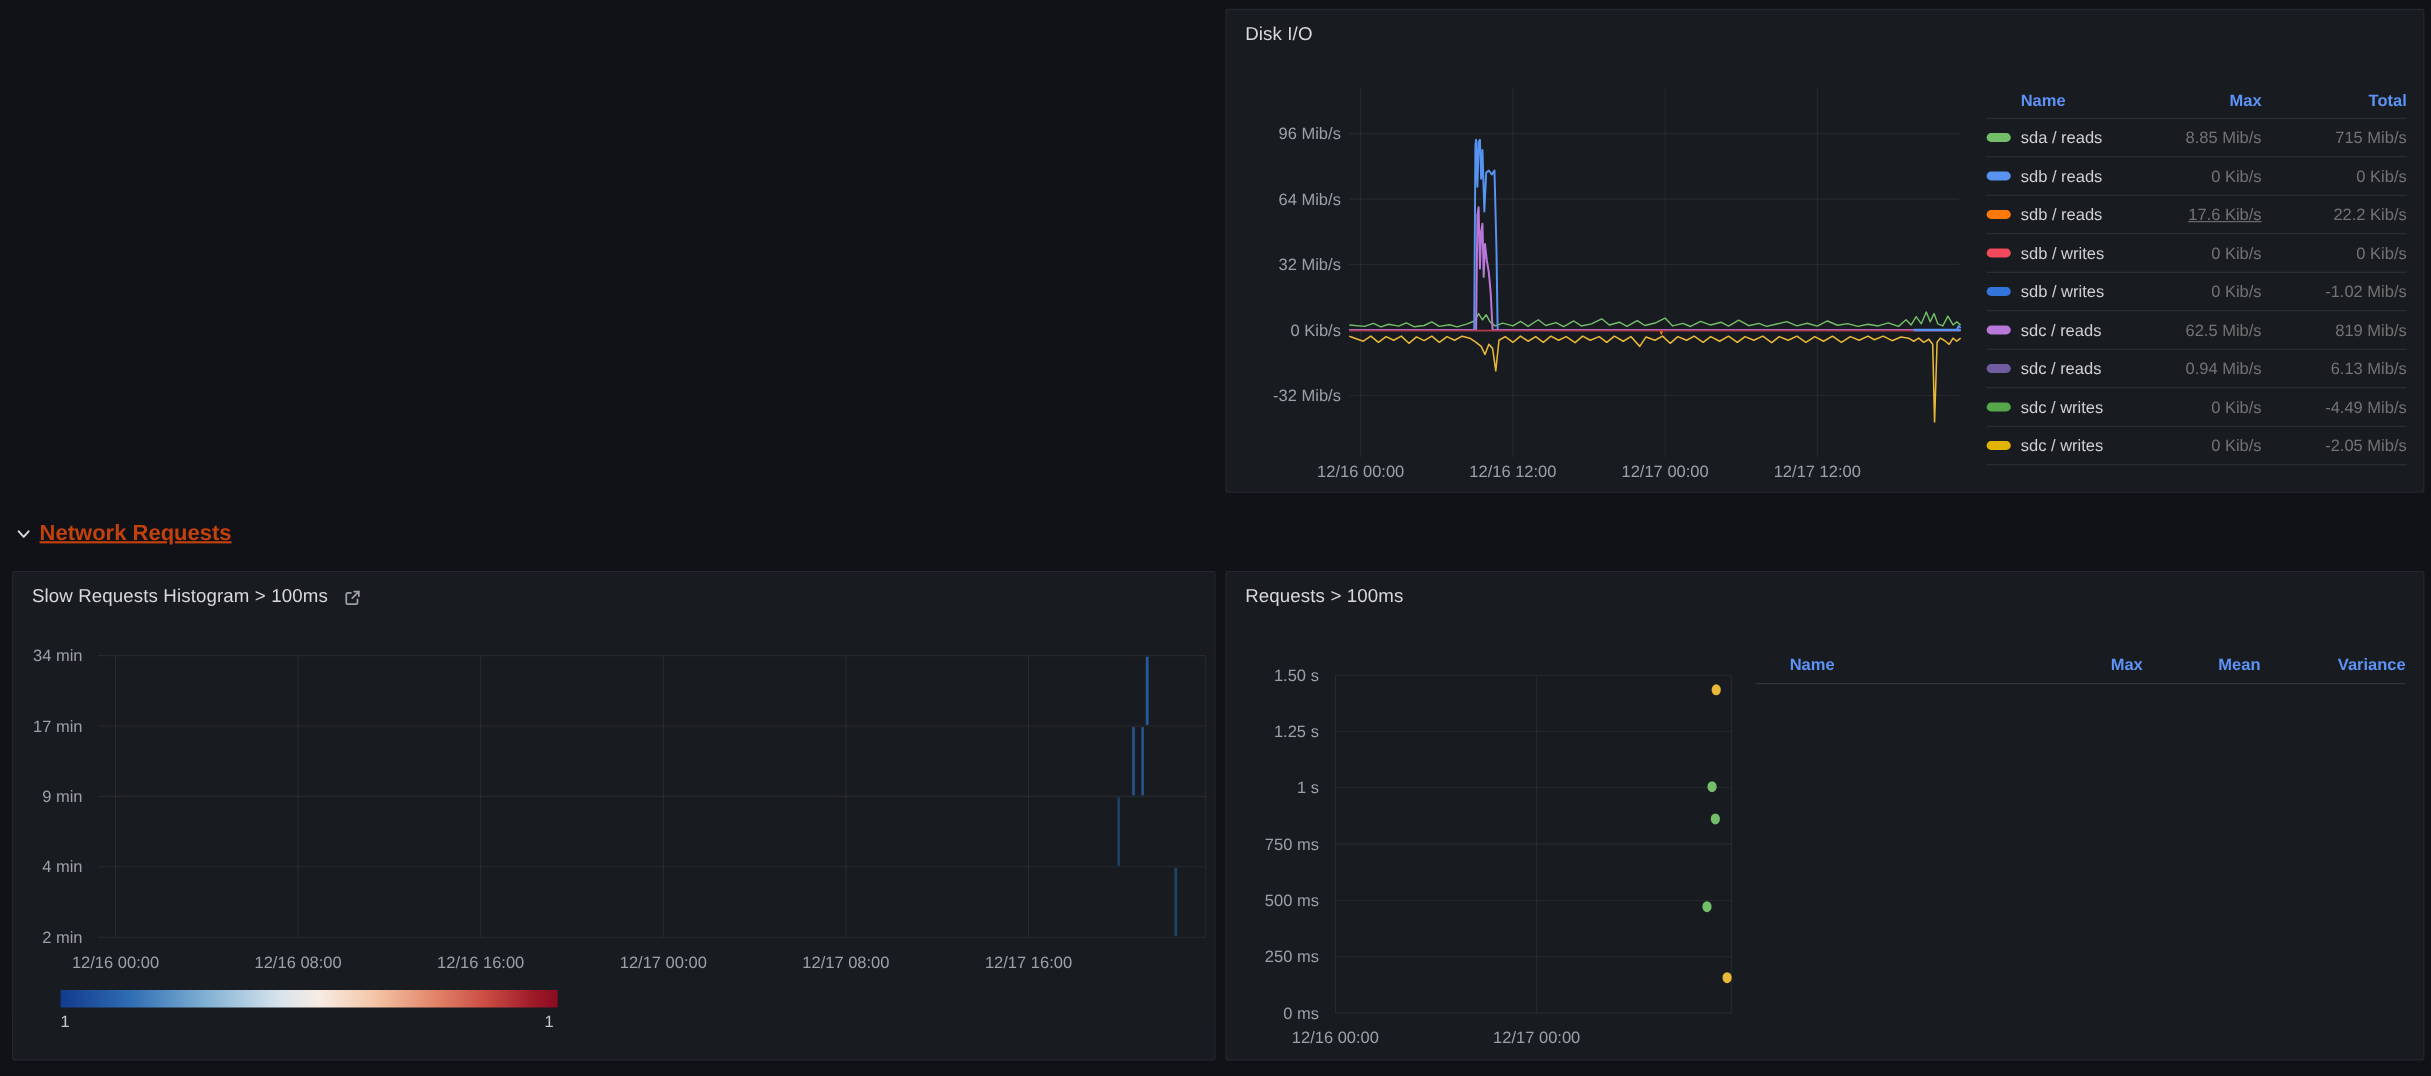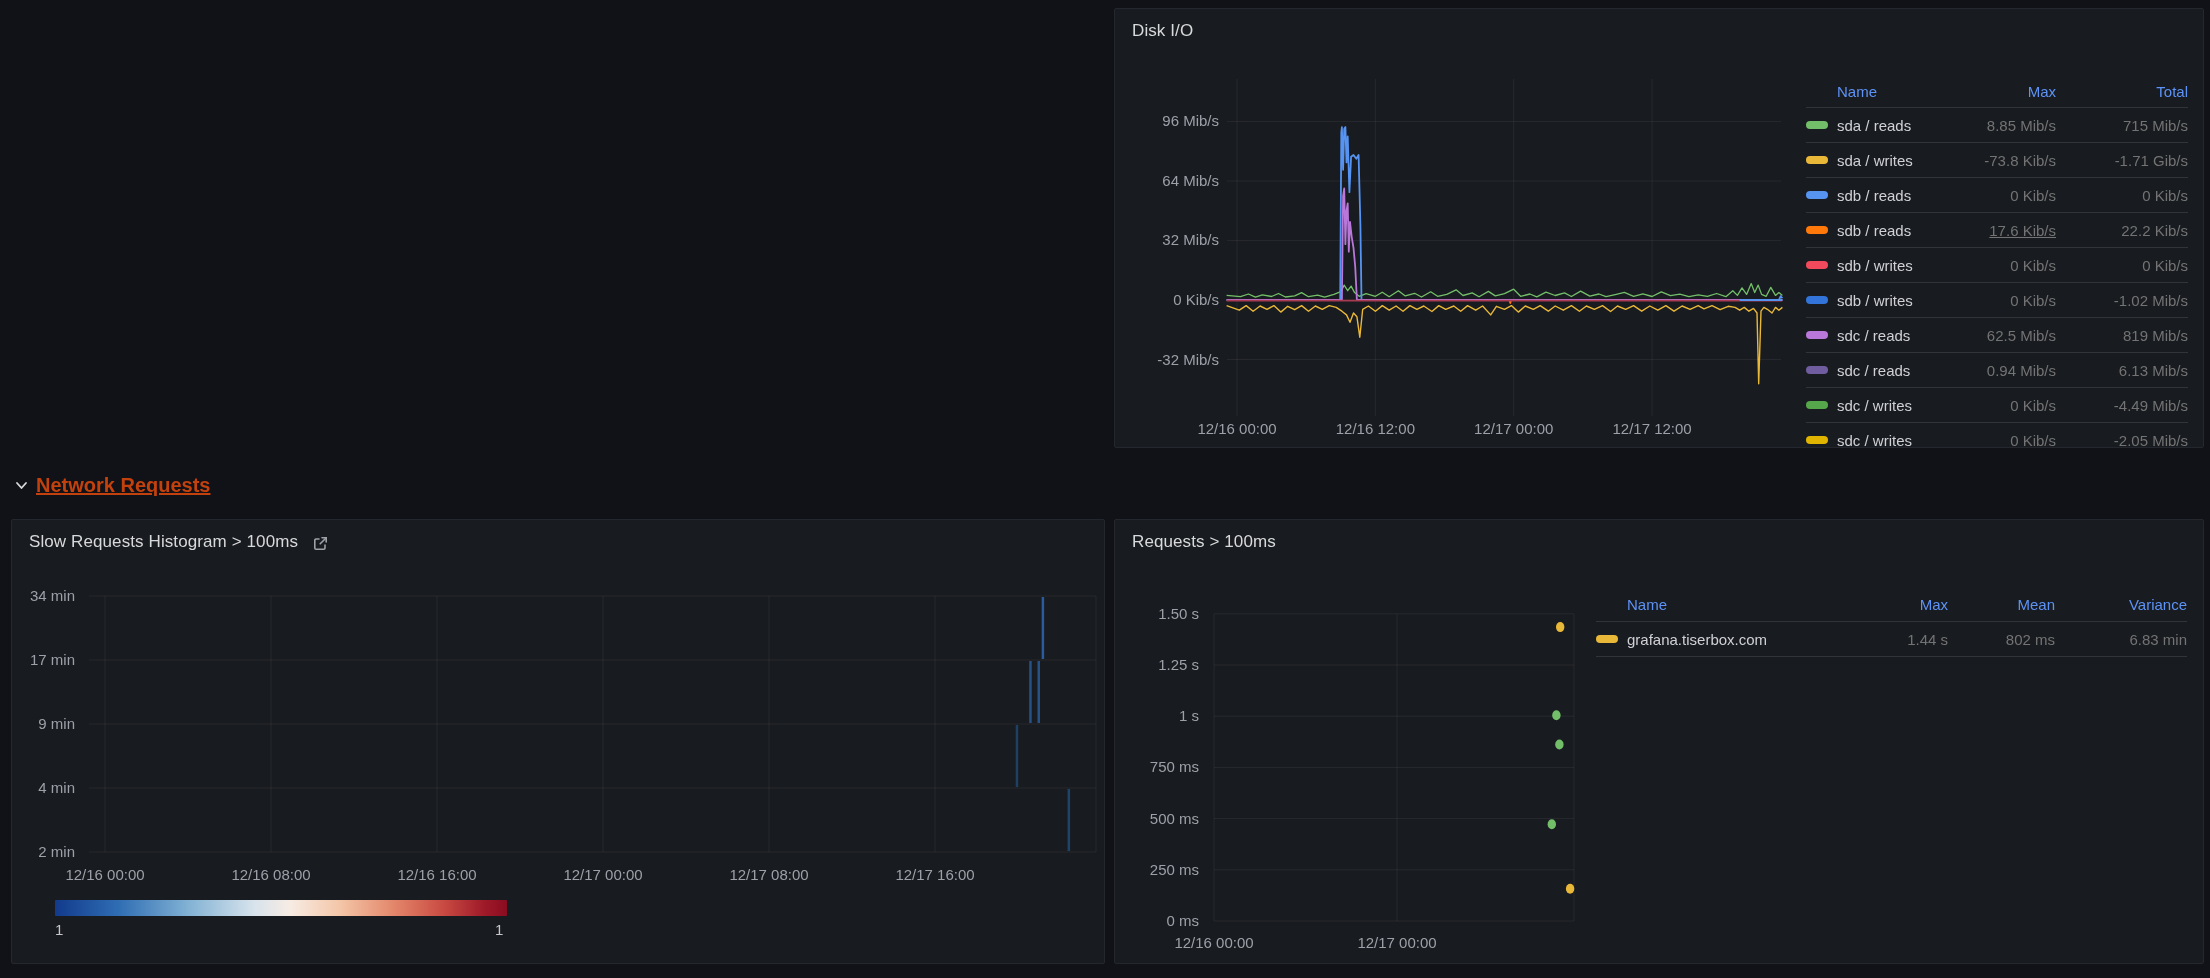--- a/index.html
+++ b/index.html
@@ -22,21 +22,21 @@
   .panel-title{font-size:17px;font-weight:500;color:#d8d9da;letter-spacing:.1px;}
   .chart-svg{position:absolute;left:0;top:0;}
   .section-header{
     position:absolute;left:14px;top:474px;display:flex;align-items:center;gap:7px;
     cursor:pointer;
   }
   .section-title{font-size:20px;font-weight:600;color:#c2410c;text-decoration:underline;}
   .legend-table{position:absolute;font-size:15px;z-index:2;}
   #disk-legend{left:691px;top:66px;width:382px;}
   #req-legend{left:481px;top:68px;width:591px;}
-  .lg-header{display:flex;align-items:center;color:#5d93f6;font-weight:400;
+  .lg-header{display:flex;align-items:center;color:#5d93f6;font-weight:700;
     border-bottom:1px solid rgba(204,204,220,.14);box-sizing:border-box;}
   #disk-legend .lg-header{height:33px;}
   #req-legend .lg-header{height:34px;}
   .lg-row{display:flex;align-items:center;height:35px;
     border-bottom:1px solid rgba(204,204,220,.14);box-sizing:border-box;cursor:pointer;}
   .lg-name{flex:1;display:flex;align-items:center;gap:9px;min-width:0;color:#d0d1d7;}
   .lg-name-h{flex:1;padding-left:31px;}
   .lg-col{flex:none;text-align:right;margin-left:12px;color:#737373;}
   .lg-header .lg-col{color:#5d93f6;}
   .swatch{width:22px;height:8px;border-radius:4px;flex:none;}
@@ -92,28 +92,20 @@
       <div class="lg-row">
         <div class="lg-name">
           <span class="swatch" style="background: rgb(115, 191, 105);"></span>
           <span>sda / reads</span>
         </div>
         <div class="lg-col" style="width: 115px;">8.85 Mib/s</div>
         <div class="lg-col" style="width: 120px;">715 Mib/s</div>
       </div>
       <div class="lg-row">
         <div class="lg-name">
-          <span class="swatch" style="background: rgb(234, 184, 57);"></span>
-          <span>sda / writes</span>
-        </div>
-        <div class="lg-col" style="width: 115px;">-73.8 Kib/s</div>
-        <div class="lg-col" style="width: 120px;">-1.71 Gib/s</div>
-      </div>
-      <div class="lg-row">
-        <div class="lg-name">
           <span class="swatch" style="background: rgb(87, 148, 242);"></span>
           <span>sdb / reads</span>
         </div>
         <div class="lg-col" style="width: 115px;">0 Kib/s</div>
         <div class="lg-col" style="width: 120px;">0 Kib/s</div>
       </div>
       <div class="lg-row">
         <div class="lg-name">
           <span class="swatch" style="background: rgb(255, 120, 10);"></span>
           <span>sdb / reads</span>
@@ -253,23 +245,14 @@
       <ellipse cx="445.2" cy="107.1" rx="4.2" ry="5" fill="#EAB839"></ellipse>
       <ellipse cx="455.1" cy="368.8" rx="4.2" ry="5" fill="#EAB839"></ellipse>
     </svg>
   <div class="legend-table" id="req-legend">
       <div class="lg-header">
         <div class="lg-name-h">Name</div>
         <div class="lg-col" style="width: 95px;">Max</div>
         <div class="lg-col" style="width: 95px;">Mean</div>
         <div class="lg-col" style="width: 120px;">Variance</div>
       </div>
-      <div class="lg-row">
-        <div class="lg-name">
-          <span class="swatch" style="background: rgb(234, 184, 57);"></span>
-          <span>grafana.tiserbox.com</span>
-        </div>
-        <div class="lg-col" style="width: 95px;">1.44 s</div>
-        <div class="lg-col" style="width: 95px;">802 ms</div>
-        <div class="lg-col" style="width: 120px;">6.83 min</div>
-      </div>
     </div>
 </div>
 
 </body></html>

